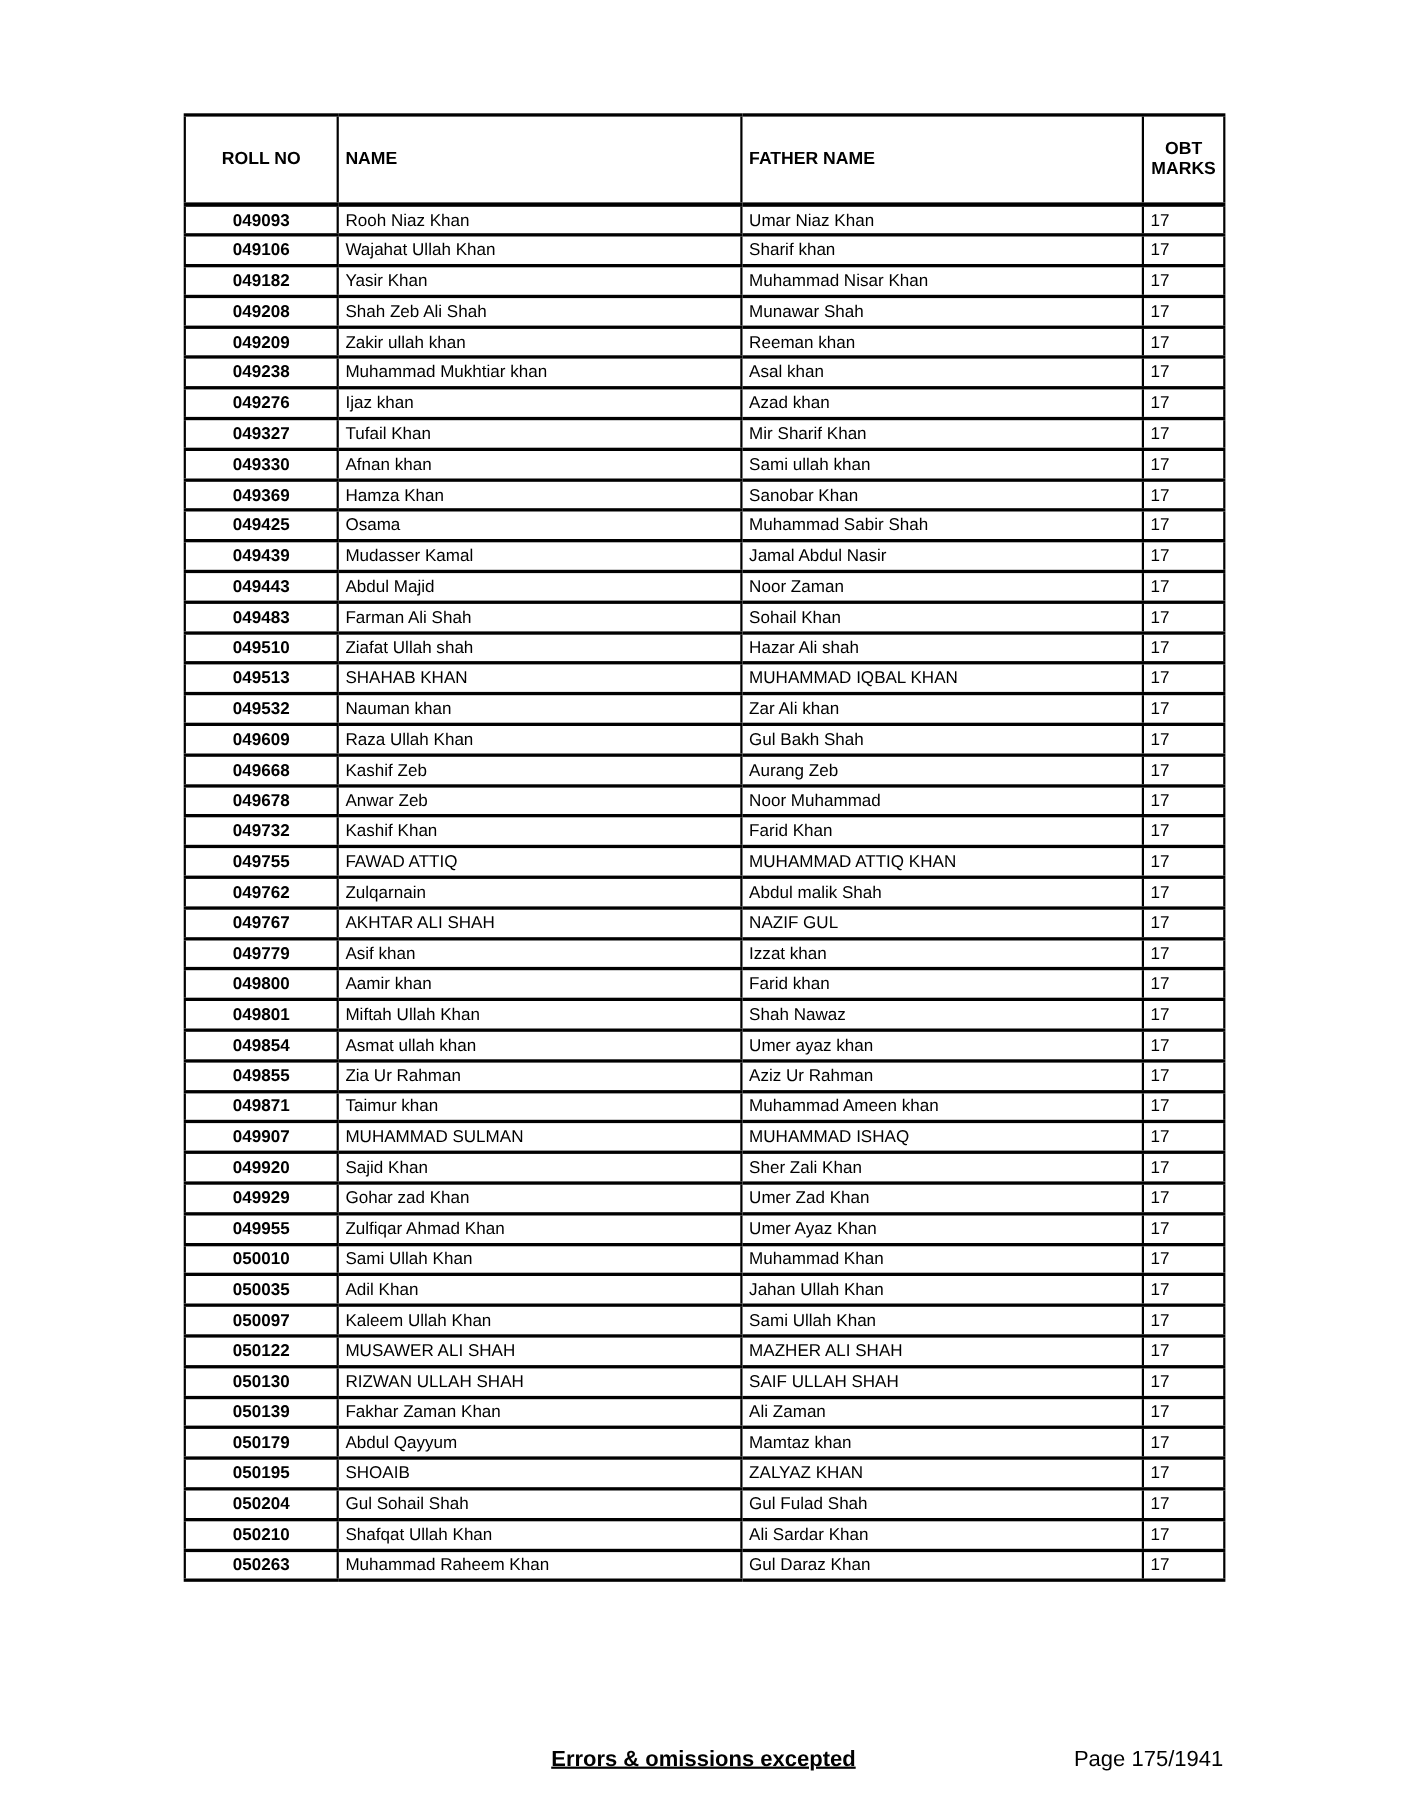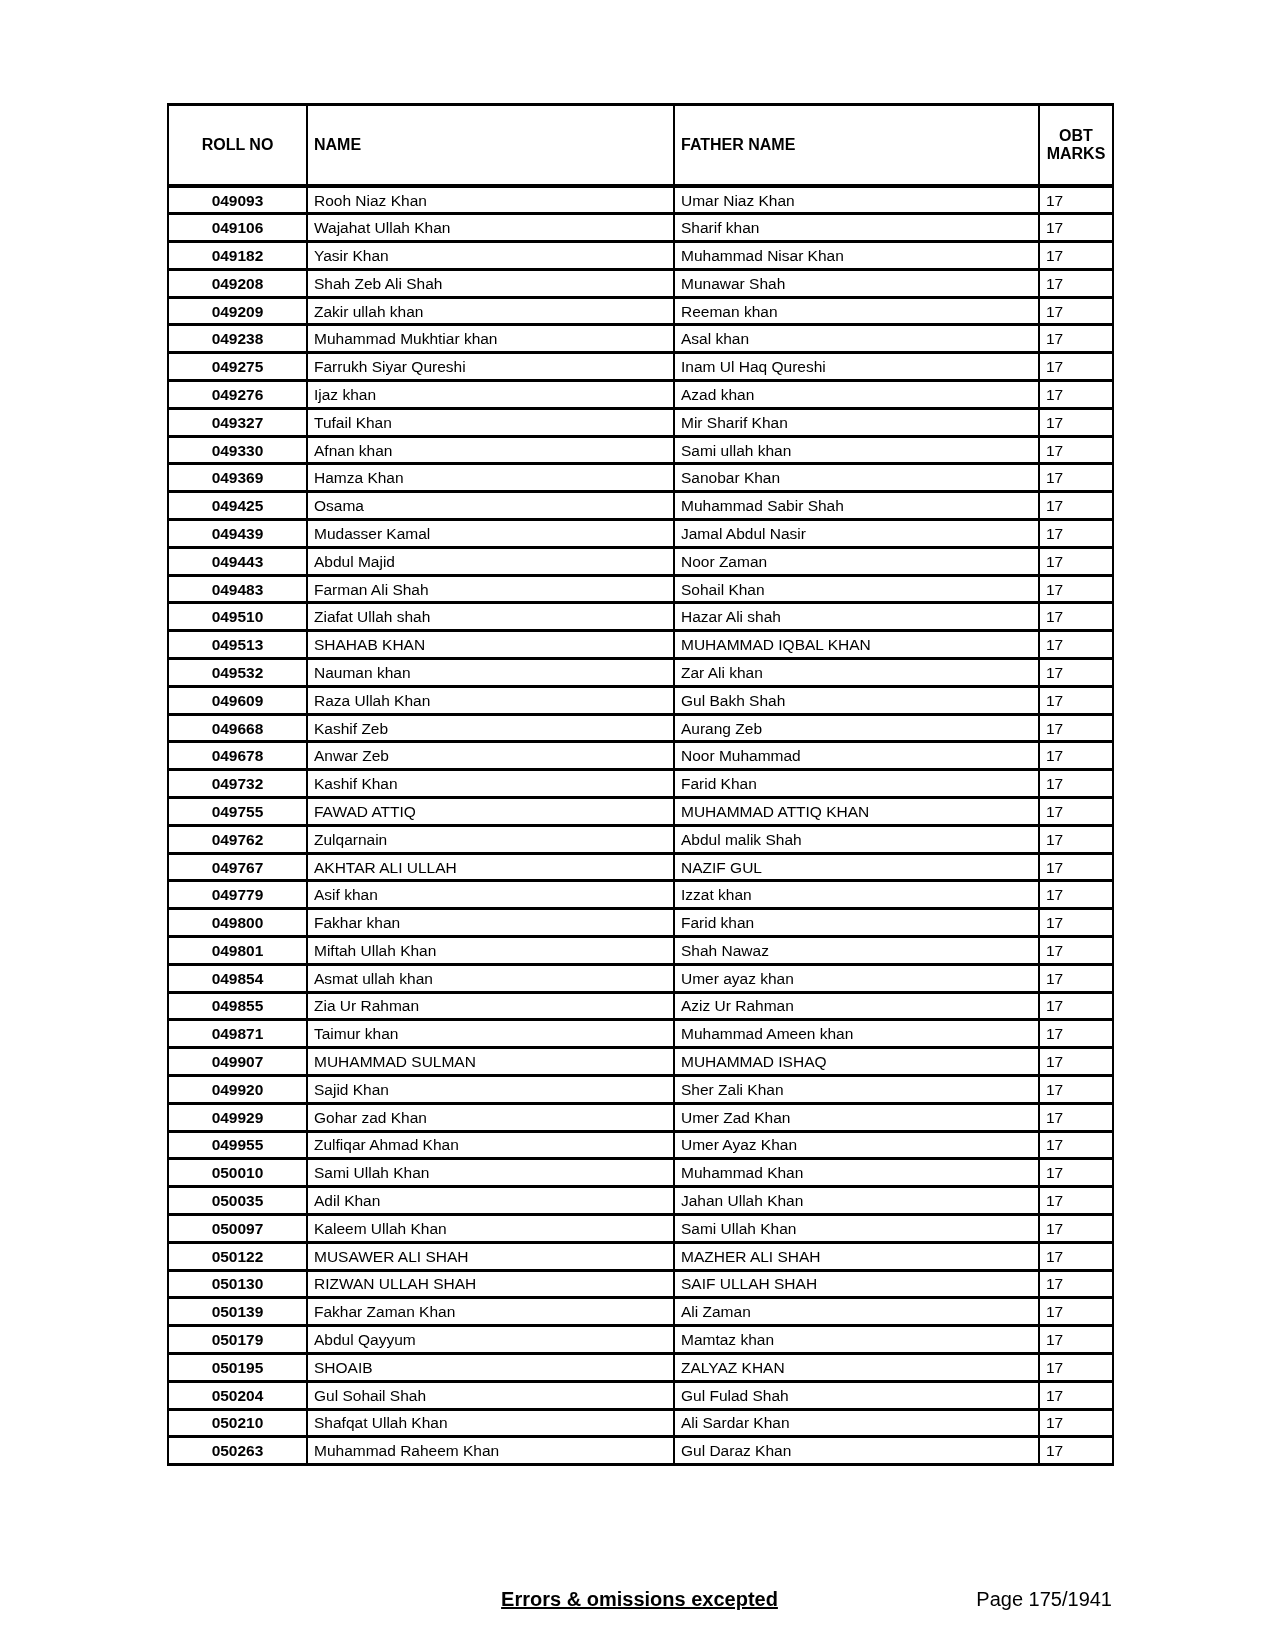--- a/index.html
+++ b/index.html
@@ -136,26 +136,20 @@
     <td class="cell-father">Reeman khan</td>
     <td class="cell-marks">17</td>
   </tr>
       <tr>
     <td class="cell-roll">049238</td>
     <td class="cell-name">Muhammad Mukhtiar khan</td>
     <td class="cell-father">Asal khan</td>
     <td class="cell-marks">17</td>
   </tr>
       <tr>
-    <td class="cell-roll">049275</td>
-    <td class="cell-name">Farrukh Siyar Qureshi</td>
-    <td class="cell-father">Inam Ul Haq Qureshi</td>
-    <td class="cell-marks">17</td>
-  </tr>
-      <tr>
     <td class="cell-roll">049276</td>
     <td class="cell-name">Ijaz khan</td>
     <td class="cell-father">Azad khan</td>
     <td class="cell-marks">17</td>
   </tr>
       <tr>
     <td class="cell-roll">049327</td>
     <td class="cell-name">Tufail Khan</td>
     <td class="cell-father">Mir Sharif Khan</td>
     <td class="cell-marks">17</td>
@@ -245,33 +239,33 @@
     <td class="cell-marks">17</td>
   </tr>
       <tr>
     <td class="cell-roll">049762</td>
     <td class="cell-name">Zulqarnain</td>
     <td class="cell-father">Abdul malik Shah</td>
     <td class="cell-marks">17</td>
   </tr>
       <tr>
     <td class="cell-roll">049767</td>
-    <td class="cell-name">AKHTAR ALI ULLAH</td>
+    <td class="cell-name">AKHTAR ALI SHAH</td>
     <td class="cell-father">NAZIF GUL</td>
     <td class="cell-marks">17</td>
   </tr>
       <tr>
     <td class="cell-roll">049779</td>
     <td class="cell-name">Asif khan</td>
     <td class="cell-father">Izzat khan</td>
     <td class="cell-marks">17</td>
   </tr>
       <tr>
     <td class="cell-roll">049800</td>
-    <td class="cell-name">Fakhar khan</td>
+    <td class="cell-name">Aamir khan</td>
     <td class="cell-father">Farid khan</td>
     <td class="cell-marks">17</td>
   </tr>
       <tr>
     <td class="cell-roll">049801</td>
     <td class="cell-name">Miftah Ullah Khan</td>
     <td class="cell-father">Shah Nawaz</td>
     <td class="cell-marks">17</td>
   </tr>
       <tr>

